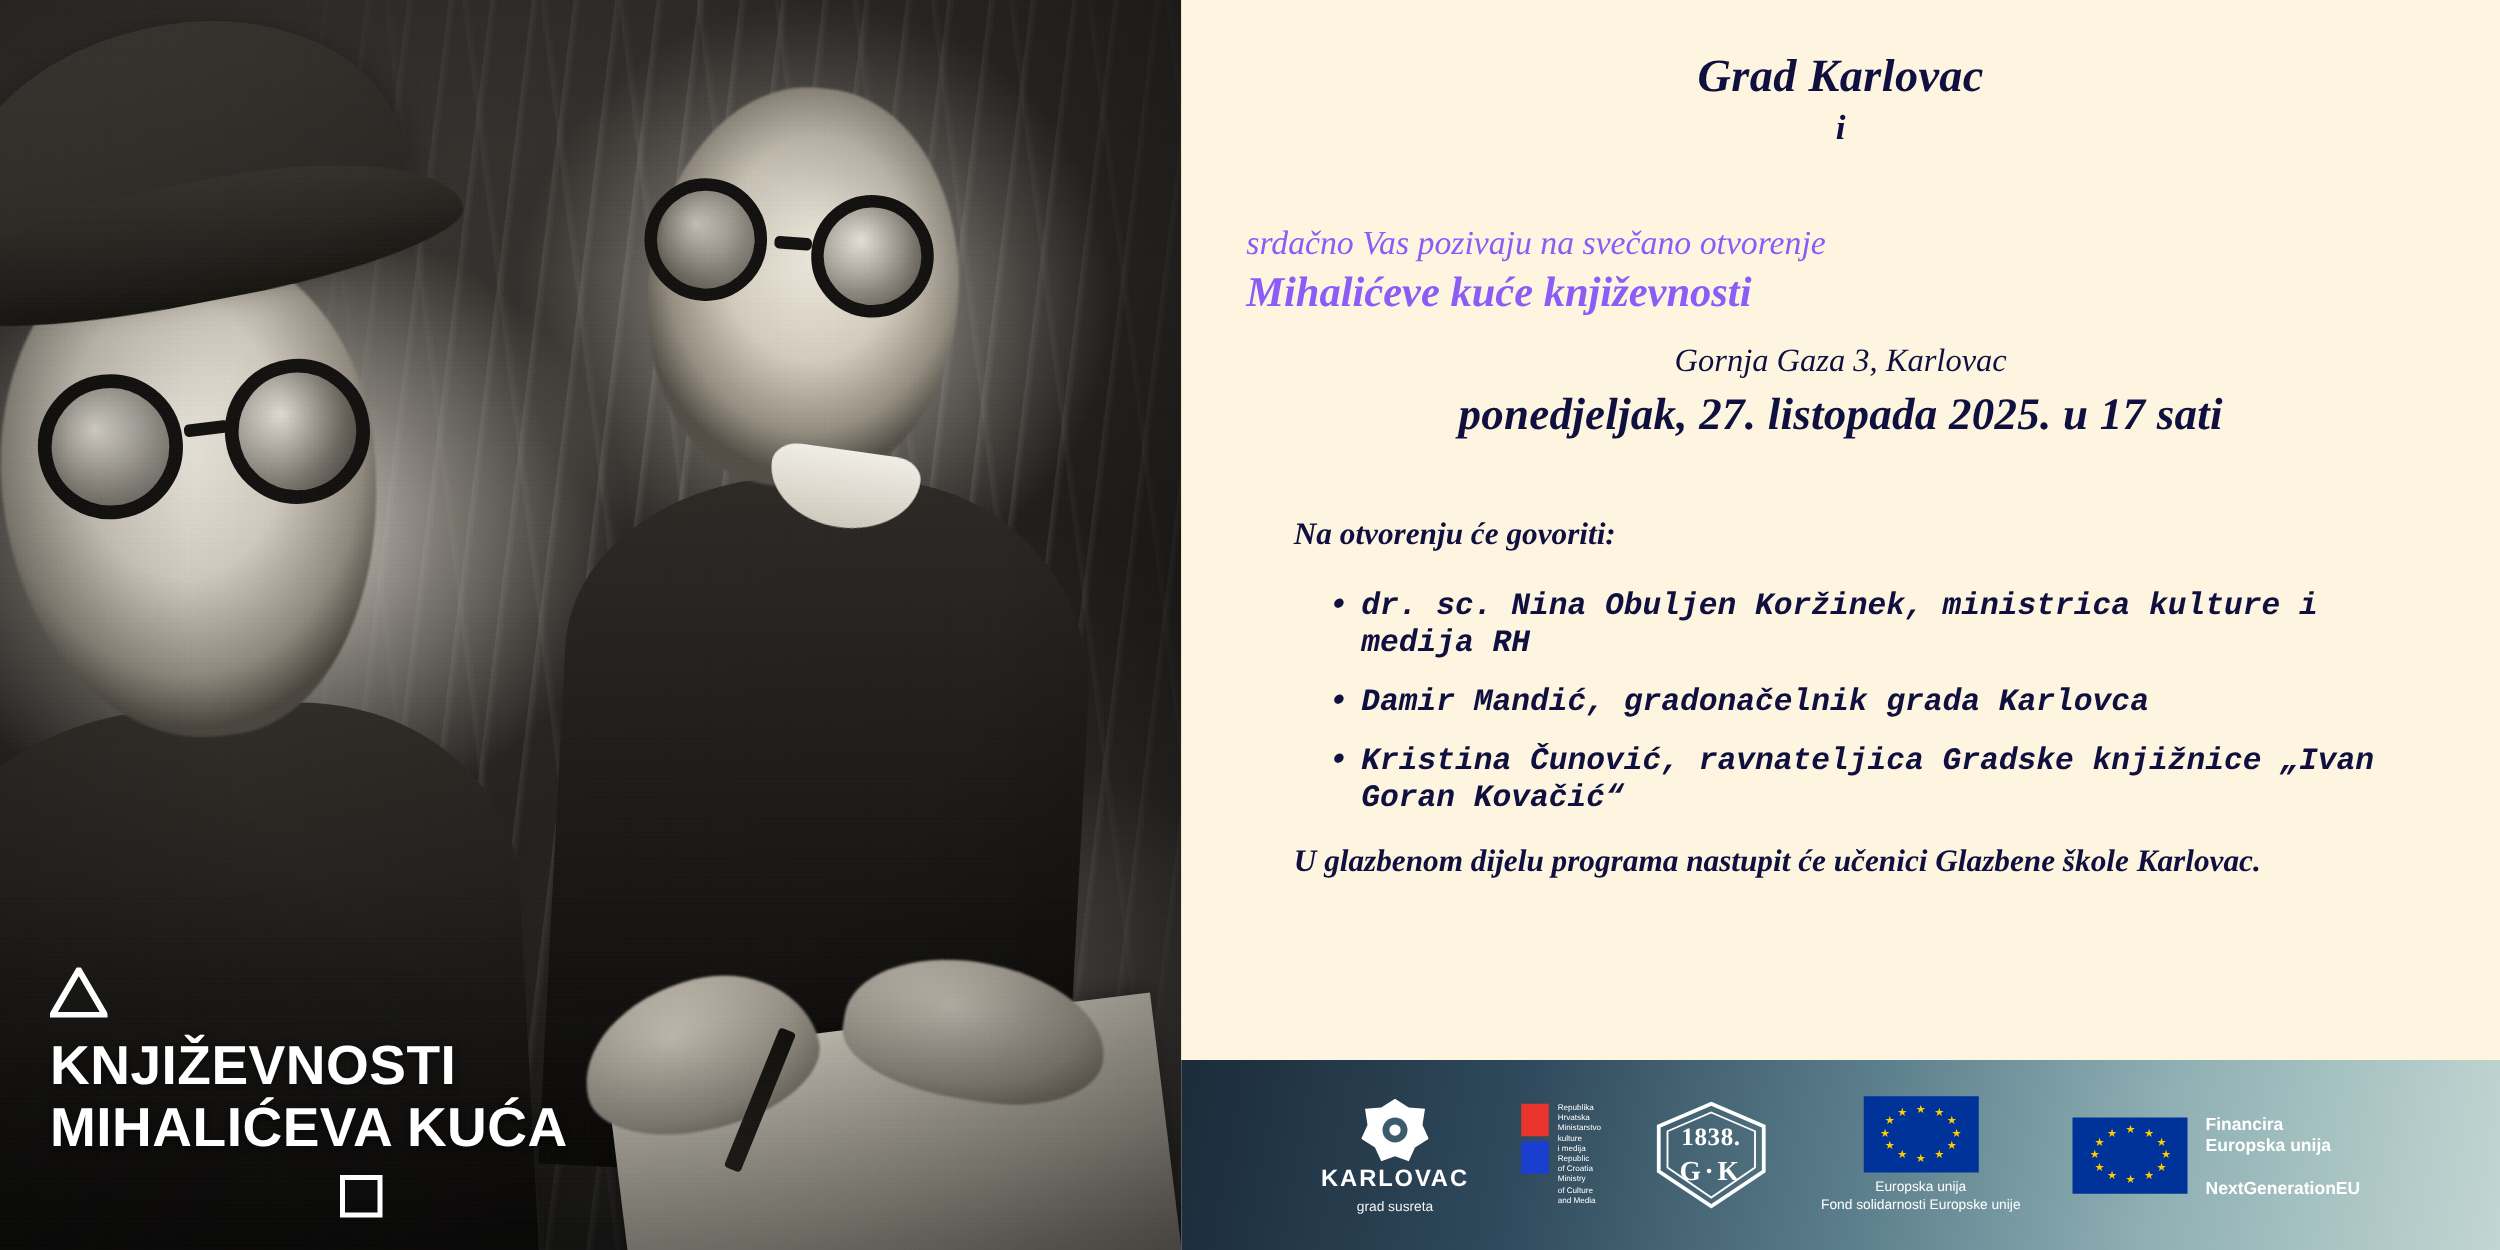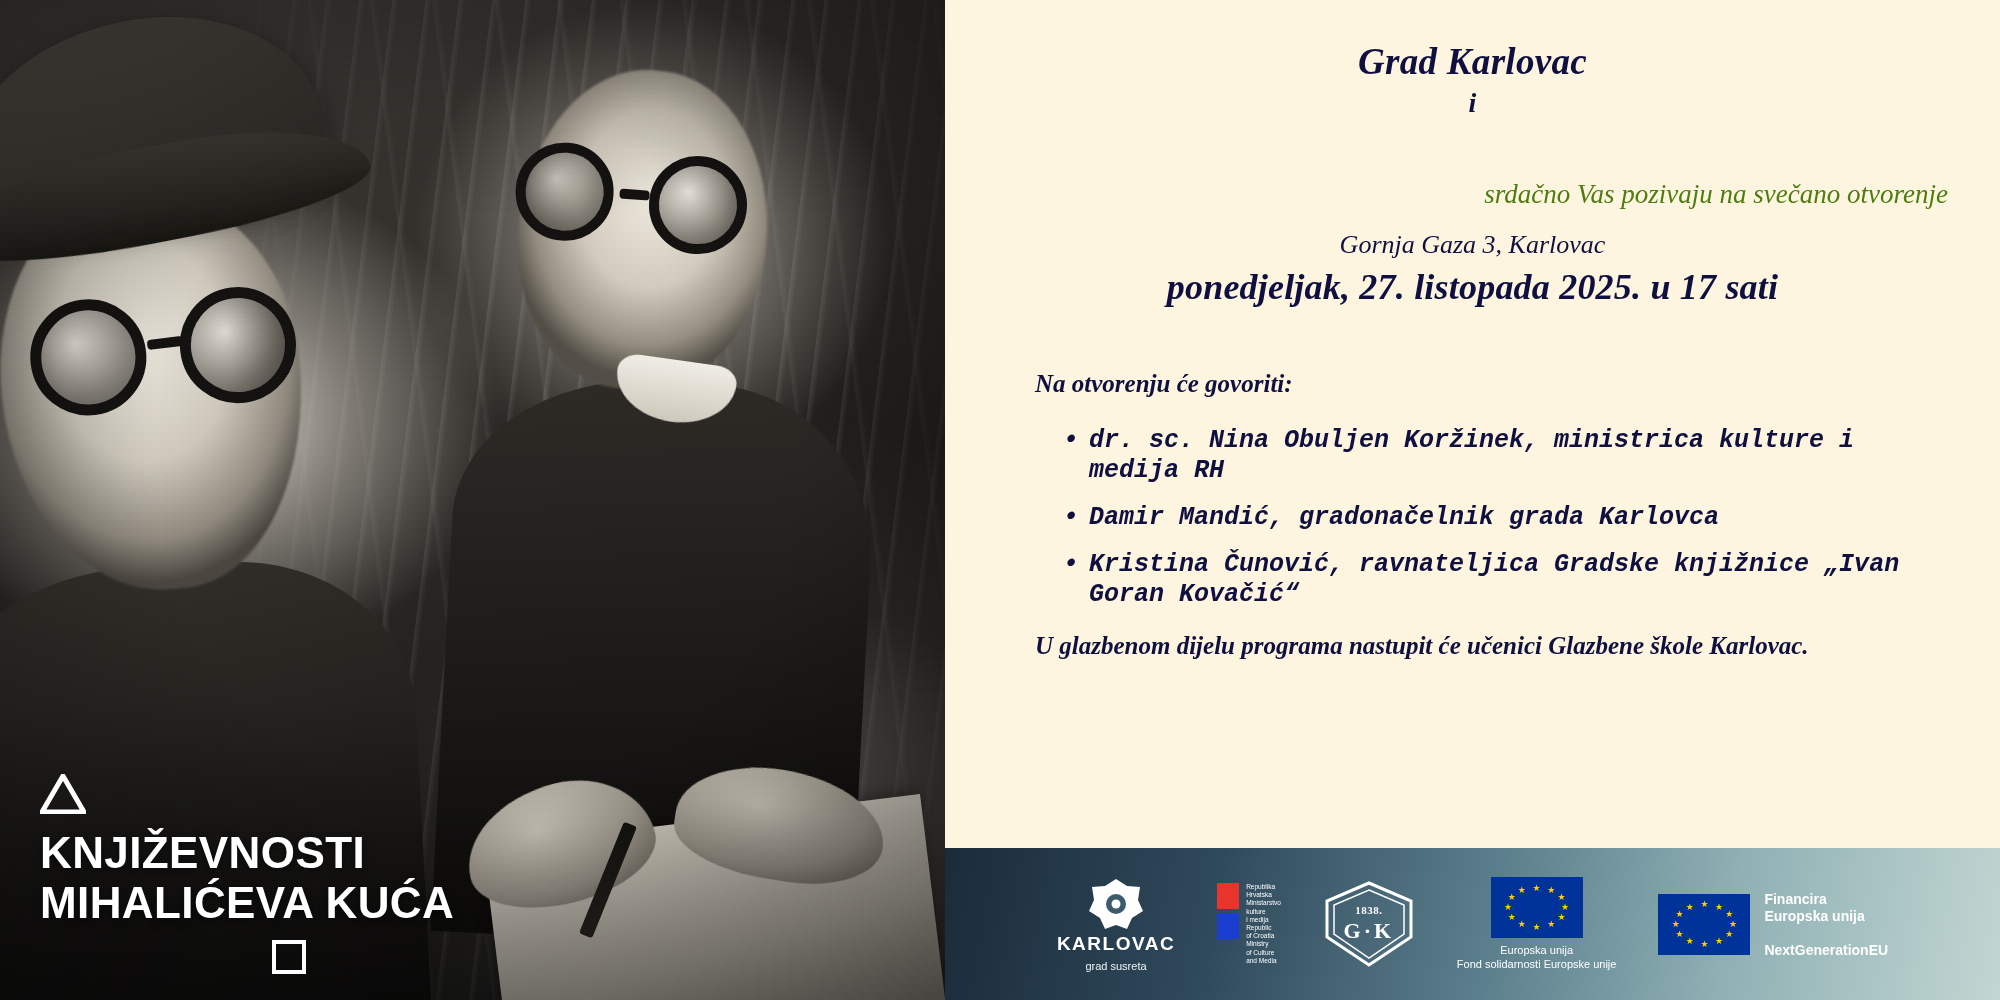--- a/index.html
+++ b/index.html
@@ -213,22 +213,22 @@
     font-weight: 700;
     font-style: italic;
     color: #101040;
   }
   .headline .l1 { font-size: 37px; letter-spacing: .3px; }
   .headline .l2 { font-size: 28px; margin-top: 4px; }
   .headline .l3 { font-size: 37px; margin-top: 4px; }
 
   .invite {
     margin-top: 60px;
-    text-align: right;
-    color: #4d7c0f;
+    text-align: left;
+    color: #8b5cf6;
     font-style: italic;
   }
   .invite .line1 { font-size: 27px; }
   .invite .line2 { font-size: 34px; font-weight: 700; margin-top: 6px; }
 
   .when {
     margin-top: 20px;
     text-align: center;
     color: #101040;
     font-style: italic;
@@ -316,21 +316,21 @@
     line-height: 1.26;
     color: #ffffff;
     white-space: pre-line;
   }
   .gk-shield {
     width: 92px; height: 86px;
     display: flex; flex-direction: column; align-items: center; justify-content: center;
     color: #fff;
     font-family: "Liberation Serif", serif;
   }
-  .gk-year { font-size: 11px; font-weight: 700; letter-spacing: .5px; }
+  .gk-year { font-size: 20px; font-weight: 700; letter-spacing: .5px; }
   .gk-initials { font-size: 22px; font-weight: 700; letter-spacing: 3px; margin-top: 2px; }
   .eu-flag {
     width: 92px; height: 61px;
     background: #003399;
     position: relative;
     display: block;
   }
   .eu-star {
     position: absolute;
     color: #ffcc00;
@@ -412,20 +412,21 @@
   <div class="text-panel">
     <div class="text-body">
 
       <div class="headline">
         <div class="l1">Grad Karlovac</div>
         <div class="l2">i</div>
       </div>
 
       <div class="invite">
         <div class="line1">srdačno Vas pozivaju na svečano otvorenje</div>
+        <div class="line2">Mihalićeve kuće književnosti</div>
       </div>
 
       <div class="when">
         <div class="place">Gornja Gaza 3, Karlovac</div>
         <div class="date">ponedjeljak, 27. listopada 2025. u 17 sati</div>
       </div>
 
       <div class="speakers">
         <div class="intro">Na otvorenju će govoriti:</div>
         <ul>

